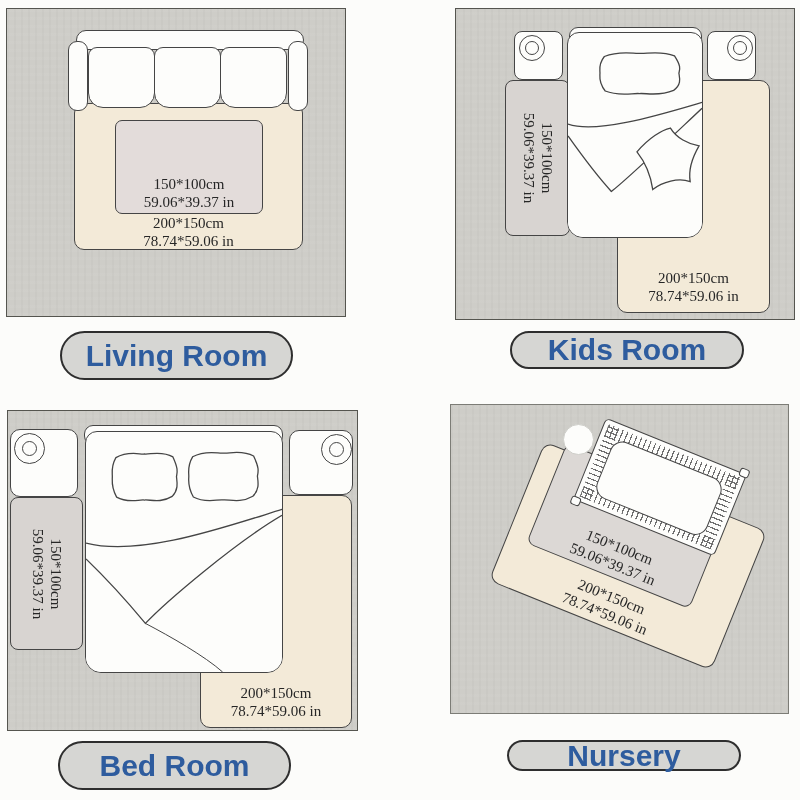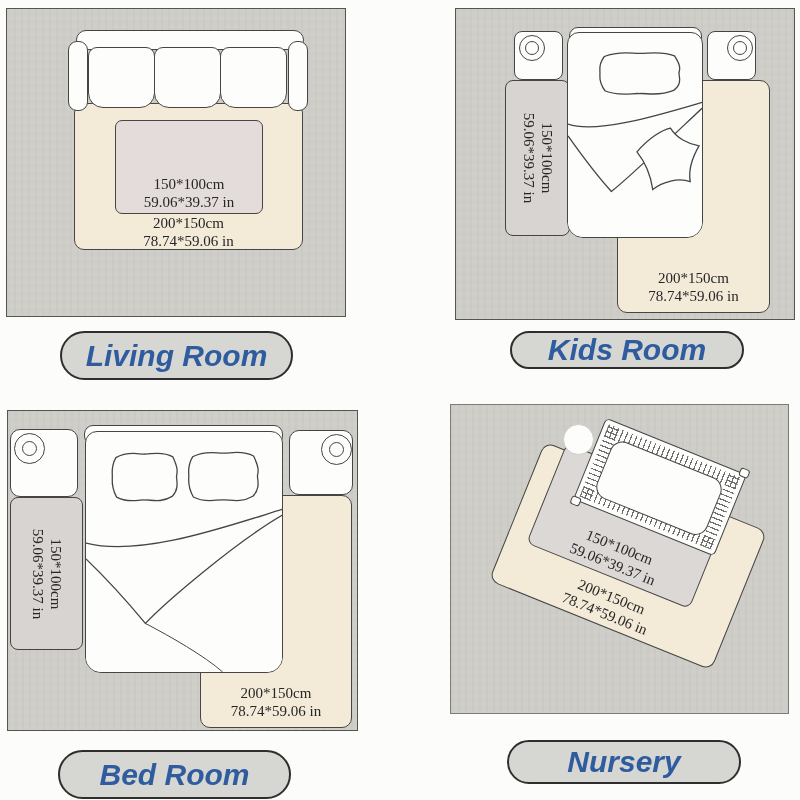--- a/index.html
+++ b/index.html
@@ -18,21 +18,21 @@
   .rug{position:absolute;box-sizing:border-box;border:1.5px solid var(--outline);}
   .rug.beige{background:var(--rug-beige);border-radius:10px;}
   .rug.gray{background:var(--rug-gray);border-radius:8px;}
   .rug.flexbottom{display:flex;flex-direction:column;justify-content:flex-end;align-items:center;}
   .dim{font-size:15px;line-height:18px;color:var(--dim-text);text-align:center;white-space:nowrap;}
   .vtext{position:absolute;top:50%;left:50%;transform:translate(-50%,-50%) rotate(90deg);}
   .white-box{position:absolute;background:var(--furniture-white);border:1.4px solid var(--outline);
              box-sizing:border-box;}
   .circ{position:absolute;border:1.2px solid var(--outline);border-radius:50%;box-sizing:border-box;}
   .pill{position:absolute;background:var(--pill-bg);border:2px solid var(--pill-border);
-        border-radius:26px;display:flex;align-items:center;justify-content:center;box-sizing:border-box;font-style:italic;}
+        border-radius:26px;display:flex;align-items:center;justify-content:center;box-sizing:border-box;}
   .pill span{font-family:"Liberation Sans",sans-serif;font-weight:bold;font-size:30px;
              color:var(--label-blue);}
   .bedsvg{position:absolute;inset:0;width:100%;height:100%;}
   .ln{stroke:var(--outline);stroke-width:1.3;fill:none;}
   .lnthin{stroke:var(--outline);stroke-width:1;fill:none;}
   .fillw{fill:var(--furniture-white);}
   .rot22{transform:rotate(22deg);}
   .slatband{position:absolute;}
   .slat-h{background:repeating-linear-gradient(90deg,var(--slat-color) 0 1.2px,transparent 1.2px 5px);}
   .slat-v{background:repeating-linear-gradient(0deg,var(--slat-color) 0 1.2px,transparent 1.2px 5px);}
@@ -139,21 +139,21 @@
       <svg class="bedsvg" viewBox="0 0 198 242" preserveAspectRatio="none">
         <path class="ln" vector-effect="non-scaling-stroke" d="M0,112 C55,126 140,96 198,78"></path>
         <path class="fillw" d="M0,128 C25,152 45,175 60,193 C80,172 150,112 198,84 L198,242 L0,242 Z"></path>
         <path class="ln" vector-effect="non-scaling-stroke" d="M0,128 C25,152 45,175 60,193 C80,172 150,112 198,84"></path>
         <path class="lnthin" vector-effect="non-scaling-stroke" d="M60,193 C85,206 120,226 138,242"></path>
         <path class="ln fillw" vector-effect="non-scaling-stroke" transform="translate(23,17) scale(0.72,0.737)" d="M10,12 C28,2 44,8 50,7 C58,8 74,2 90,11 C98,28 96,32 95,38 C96,46 98,56 89,65 C72,75 58,69 50,70 C42,69 27,75 11,66 C3,52 5,44 5,38 C5,32 3,24 10,12 Z"></path>
         <path class="ln fillw" vector-effect="non-scaling-stroke" transform="translate(100,16) scale(0.77,0.75)" d="M10,12 C28,2 44,8 50,7 C58,8 74,2 90,11 C98,28 96,32 95,38 C96,46 98,56 89,65 C72,75 58,69 50,70 C42,69 27,75 11,66 C3,52 5,44 5,38 C5,32 3,24 10,12 Z"></path>
       </svg>
     </div>
 
-    <div class="pill" style="left:58px;top:741px;width:233px;height:49px;margin-top:9px;">
+    <div class="pill" style="left:58px;top:741px;width:233px;height:49px;">
       <span>Bed Room</span>
     </div>
   </div>
 
   <div>
     <div class="floor" style="left:450px;top:404px;width:339px;height:310px;border-color:#7c7c76;"></div>
 
     <div class="rug beige flexbottom rot22" style="left:508px;top:481px;width:240px;height:150px;padding-bottom:3px;">
       <div class="dim">200*150cm</div>
       <div class="dim">78.74*59.06 in</div>
@@ -174,18 +174,18 @@
       <div class="slatband slat-v" style="top:4px;bottom:4px;left:4px;width:12px;"></div>
       <div class="slatband slat-v" style="top:4px;bottom:4px;right:4px;width:12px;"></div>
       <div style="position:absolute;left:15px;right:16px;top:14px;bottom:11px;background:var(--furniture-white);
                   border:1.3px solid var(--outline);border-radius:13px;"></div>
       <div style="position:absolute;left:-3px;bottom:-6px;width:10px;height:9px;background:var(--furniture-white);
                   border:1.2px solid var(--outline);border-radius:3px;box-sizing:border-box;"></div>
       <div style="position:absolute;right:-3px;top:-6px;width:10px;height:9px;background:var(--furniture-white);
                   border:1.2px solid var(--outline);border-radius:3px;box-sizing:border-box;"></div>
     </div>
 
-    <div class="pill" style="left:507px;top:740px;width:234px;height:44px;">
+    <div class="pill" style="left:507px;top:740px;width:234px;height:31px;">
       <span>Nursery</span>
     </div>
   </div>
 
 </div>
 
 </body></html>

